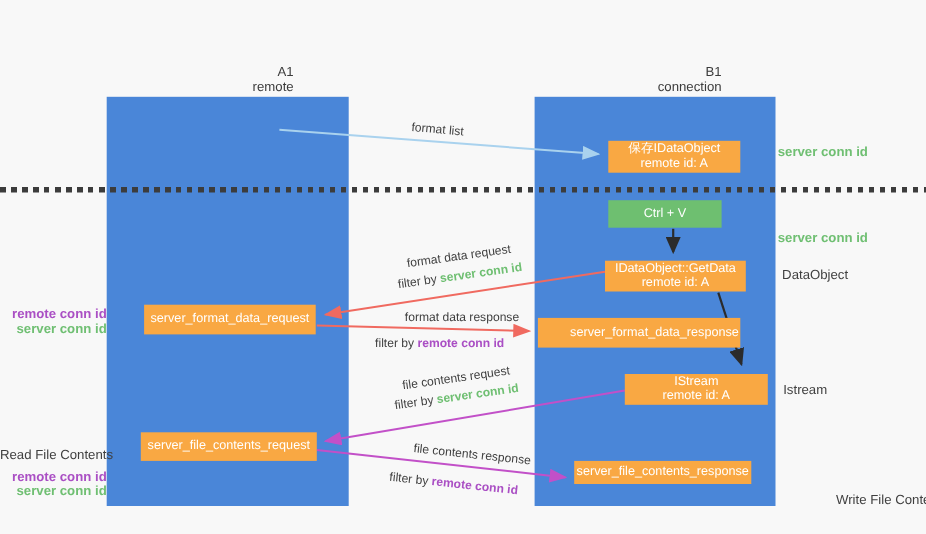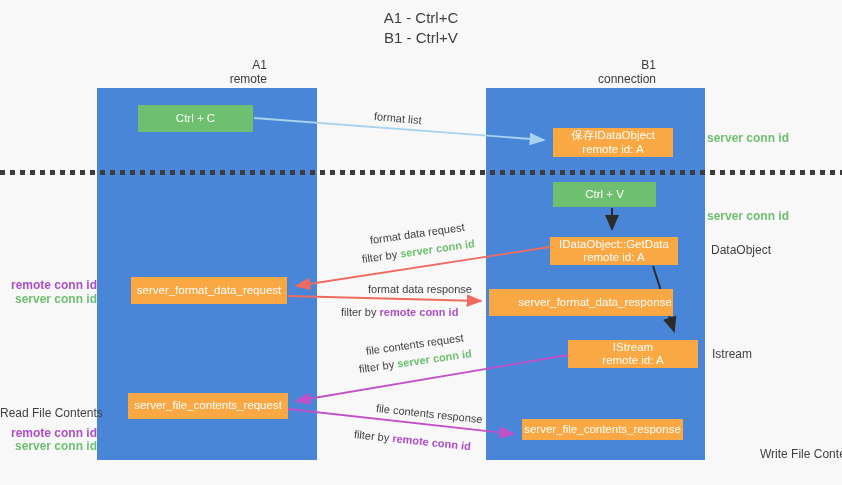--- a/index.html
+++ b/index.html
@@ -25,24 +25,20 @@
   .tgreen{color:#6fbf72;font-weight:bold;}
   .tpurple{color:#aa4fc4;font-weight:bold;}
   .tdark{color:#3f3f3f;}
   .gap-top{margin-top:6px;}
 </style>
 </head>
 <body>
 
 <div class="canvas">
 
-  <div class="title">
-    <div>A1 - Ctrl+C</div>
-    <div>B1 - Ctrl+V</div>
-  </div>
 
   <div class="ll-header" style="left:147px;top:58px;">
     <div>A1</div>
     <div>remote</div>
   </div>
   <div class="ll-header" style="left:536px;top:58px;">
     <div>B1</div>
     <div>connection</div>
   </div>
 
@@ -68,23 +64,20 @@
     </defs>
     <line x1="254" y1="118" x2="544" y2="140" stroke="#a9d2ee" stroke-width="1.8" marker-end="url(#ah-blue)"></line>
     <line x1="612" y1="208" x2="612" y2="229" stroke="#2b2b2b" stroke-width="2" marker-end="url(#ah-black)"></line>
     <line x1="653" y1="266" x2="674" y2="331" stroke="#2b2b2b" stroke-width="2" marker-end="url(#ah-black)"></line>
     <line x1="550" y1="247" x2="296" y2="286" stroke="#f06a60" stroke-width="1.8" marker-end="url(#ah-red)"></line>
     <line x1="288" y1="296" x2="481" y2="301" stroke="#f06a60" stroke-width="1.8" marker-end="url(#ah-red)"></line>
     <line x1="568" y1="355" x2="296" y2="401" stroke="#c250c8" stroke-width="1.8" marker-end="url(#ah-magenta)"></line>
     <line x1="288" y1="409" x2="514" y2="434" stroke="#c250c8" stroke-width="1.8" marker-end="url(#ah-magenta)"></line>
   </svg>
 
-  <div class="node green" style="left:138px;top:105px;width:115px;height:27px;">
-    <span>Ctrl + C</span>
-  </div>
   <div class="node green" style="left:553px;top:182px;width:103px;height:25px;">
     <span>Ctrl + V</span>
   </div>
 
   <div class="node orange" style="left:553px;top:128px;width:120px;height:29px;">
     <span>保存IDataObject</span>
     <span>remote id: A</span>
   </div>
   <div class="node orange" style="left:550px;top:237px;width:128px;height:28px;">
     <span>IDataObject::GetData</span>

